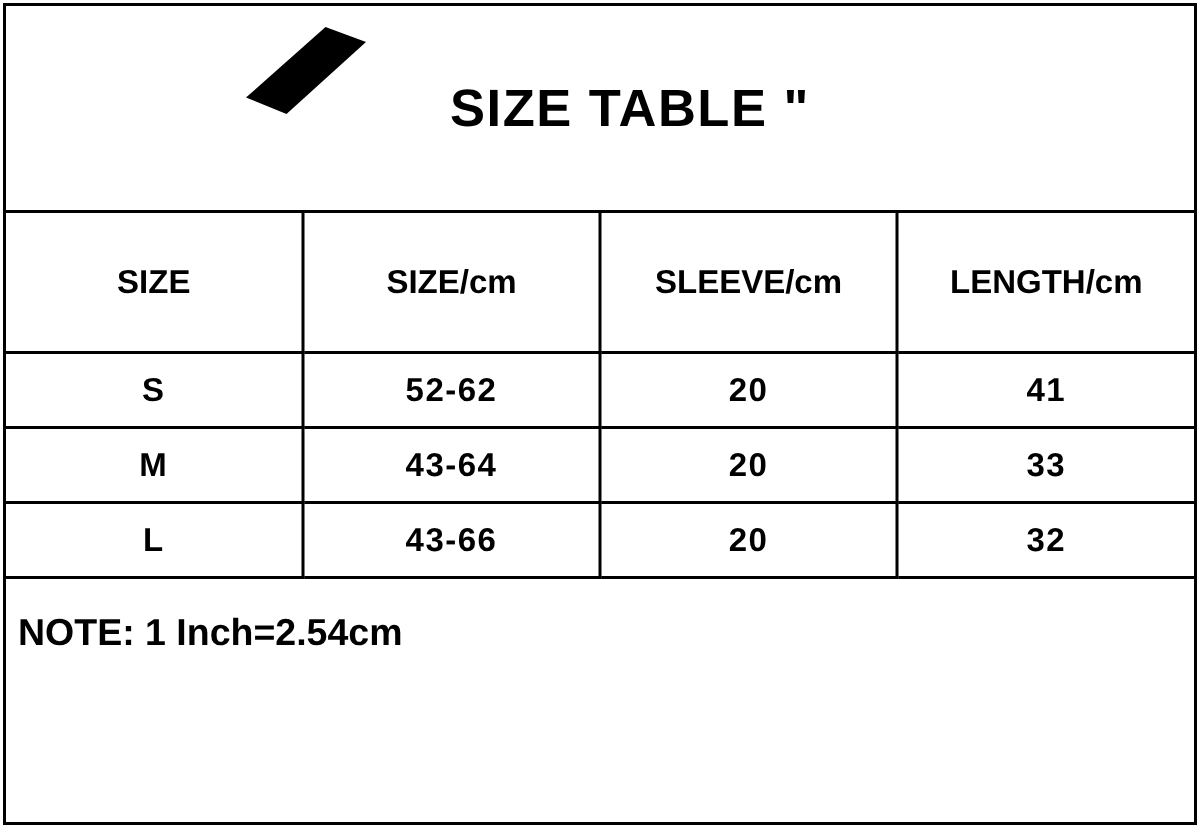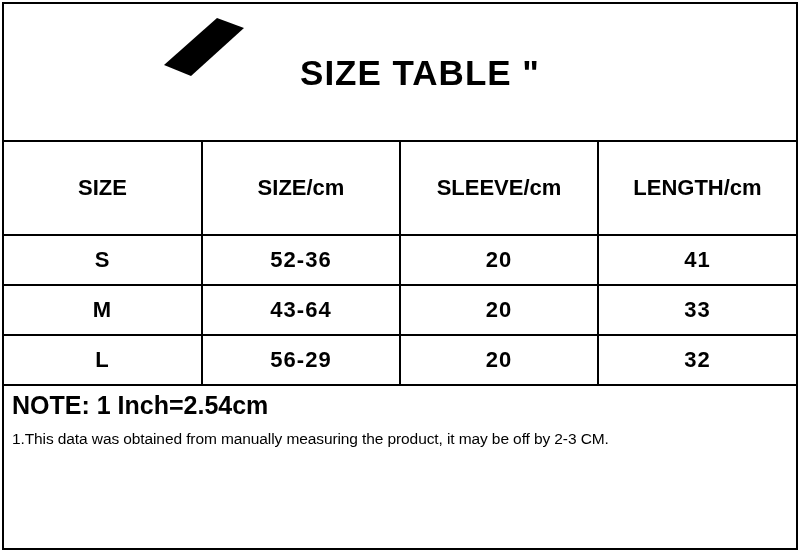--- a/index.html
+++ b/index.html
@@ -103,21 +103,21 @@
   }
   col.c1 { width: 198px; }
   col.c2 { width: 198px; }
   col.c3 { width: 198px; }
   col.c4 { width: 198px; }
 
   
   .notes {
     position: absolute;
     left: 4px;
-    top: 383px;
+    top: 400px;
     width: 792px;
     padding: 6px 8px 0 8px;
     box-sizing: border-box;
   }
   .note-title {
     font-size: 25px;
     font-weight: bold;
     margin: 2px 0 6px 0;
     letter-spacing: 0px;
   }
@@ -153,37 +153,36 @@
         <tr>
           <th>SIZE</th>
           <th>SIZE/cm</th>
           <th>SLEEVE/cm</th>
           <th>LENGTH/cm</th>
         </tr>
       </thead>
       <tbody>
         <tr>
           <td>S</td>
-          <td>52-36</td>
+          <td>52-62</td>
           <td>20</td>
           <td>41</td>
         </tr>
         <tr>
           <td>M</td>
           <td>43-64</td>
           <td>20</td>
           <td>33</td>
         </tr>
         <tr>
           <td>L</td>
-          <td>56-29</td>
+          <td>43-66</td>
           <td>20</td>
           <td>32</td>
         </tr>
       </tbody>
     </table>
   </div>
 
   <div class="notes">
     <div class="note-title">NOTE: 1 Inch=2.54cm</div>
-    <div class="note-line">1.This data was obtained from manually measuring the product, it may be off by 2-3 CM.</div>
   </div>
 </div>
 
 </body></html>

